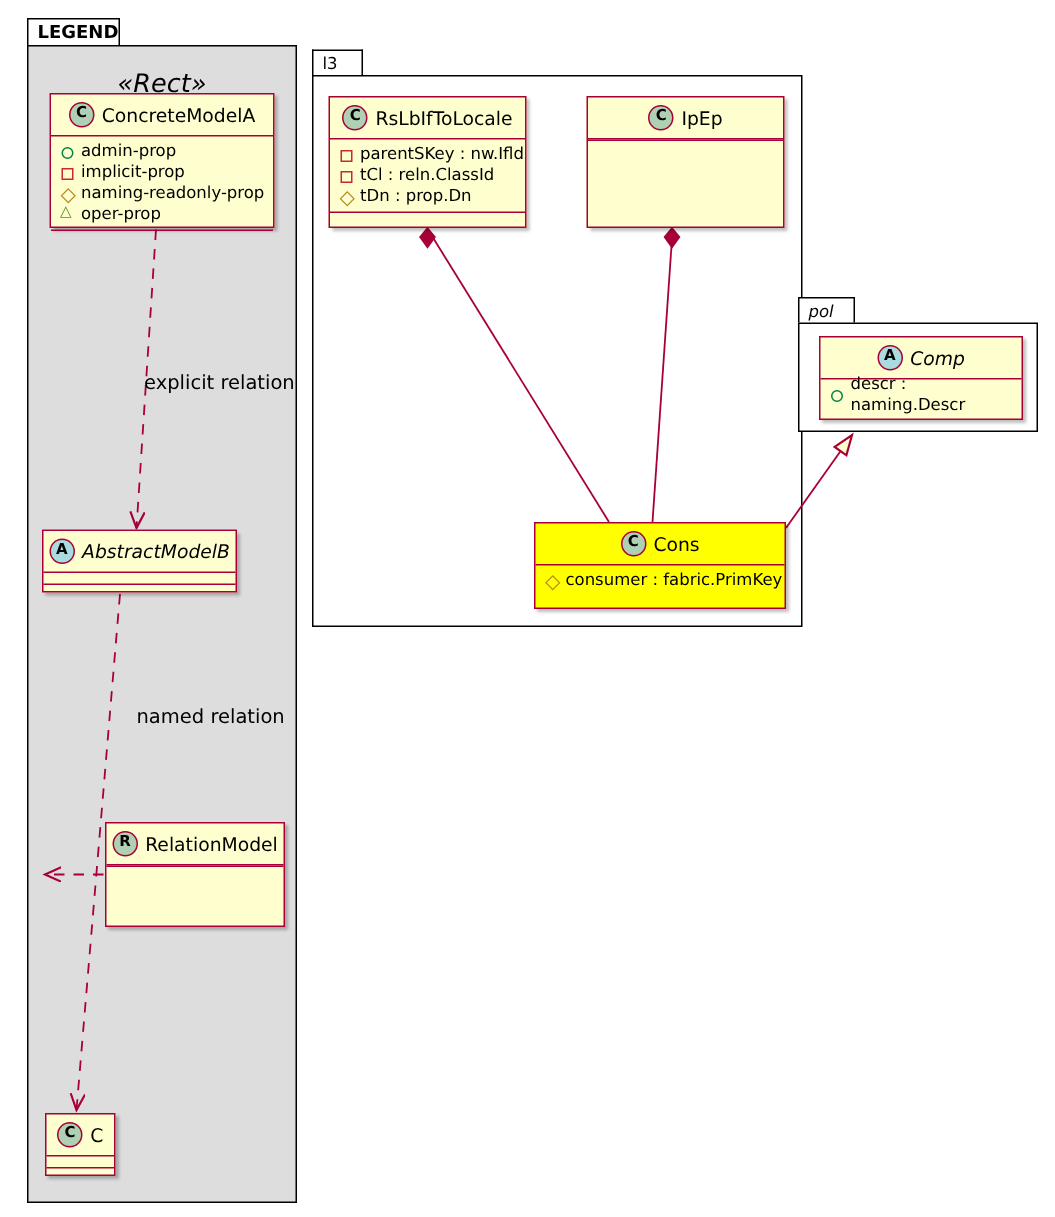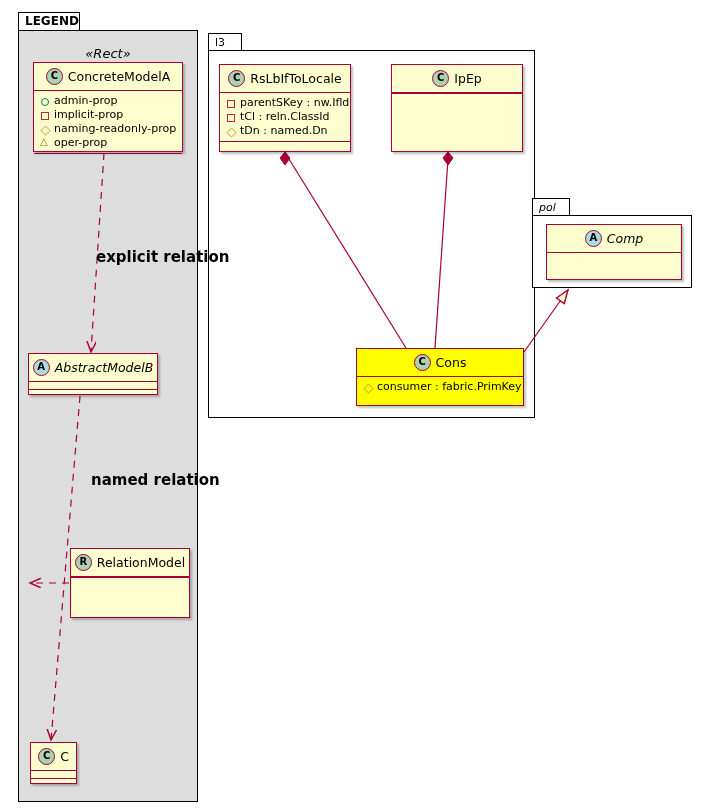--- a/index.html
+++ b/index.html
@@ -11,21 +11,21 @@
            font-size:11px;color:#000;padding:2px 6px 1px 6px;line-height:13px;}
   .pkg-tab.legend{font-weight:bold;font-size:12px;}
   
   .cls{position:absolute;box-sizing:border-box;border:1px solid #A80036;background:#FEFECE;
        box-shadow:2px 2px 2px rgba(0,0,0,0.25);}
   .cls.hl{background:#FFFF00;}
   .cls-title{display:flex;align-items:center;justify-content:center;gap:5px;height:27px;
              font-size:12.5px;color:#000;}
   .cls-title .nm{font-weight:normal;text-align:center;}
   .cls-title .nm.ital{font-style:italic;}
-  .stereo{position:absolute;width:100%;text-align:center;font-size:13px;font-style:italic;color:#000;}
+  .stereo{position:absolute;width:100%;text-align:center;font-size:17px;font-style:italic;color:#000;}
   .sep{border-top:1px solid #A80036;}
   .members{padding:3px 0 3px 0;}
   .member{display:flex;align-items:center;gap:5px;font-size:11px;color:#000;height:14px;padding-left:6px;line-height:14px;}
   .empty-comp{height:7px;}
   
   .cicon{width:15px;height:15px;border-radius:50%;border:1px solid #A80036;display:inline-block;
          font-size:10px;font-weight:bold;line-height:13px;text-align:center;color:#000;}
   .cicon.c{background:#ADD1B2;}
   .cicon.a{background:#A9DCDF;}
   .cicon.r{background:#ADD1B2;}
@@ -34,21 +34,21 @@
   .vis.pub::before{content:"";position:absolute;left:1px;top:1px;width:6px;height:6px;border-radius:50%;
                    border:1.2px solid #038048;background:transparent;}
   .vis.priv::before{content:"";position:absolute;left:1px;top:1px;width:6px;height:6px;
                     border:1.2px solid #C82930;background:transparent;}
   .vis.prot::before{content:"";position:absolute;left:1px;top:1px;width:7px;height:7px;
                     border:1.2px solid #B38D22;background:transparent;transform:rotate(45deg) scale(.8);}
   .vis.pkgv::before{content:"";position:absolute;left:0px;top:1px;width:0;height:0;
                     border-left:4px solid transparent;border-right:4px solid transparent;border-bottom:7px solid transparent;
                     box-sizing:border-box;}
   .vis.pkgv::after{content:"△";position:absolute;left:0px;top:-3px;font-size:10px;color:#638A22;line-height:12px;}
-  .lbl{position:absolute;font-size:15px;color:#000;white-space:nowrap;font-weight:bold;}
+  .lbl{position:absolute;font-size:13px;color:#000;white-space:nowrap;}
 </style>
 </head>
 <body>
 
 <div id="canvas">
 
   <div class="pkg" style="left:10px;top:12px;width:180px;height:790px;">
     <div class="pkg-tab legend" style="width:62px;height:19px;">LEGEND</div>
     <div class="pkg-body" style="top:18px;width:180px;height:772px;background:#DDDDDD;"></div>
   </div>
@@ -167,21 +167,21 @@
       <div class="member">
         <span class="vis priv"></span>
         <span>parentSKey : nw.Ifld</span>
       </div>
       <div class="member">
         <span class="vis priv"></span>
         <span>tCl : reln.ClassId</span>
       </div>
       <div class="member">
         <span class="vis prot"></span>
-        <span>tDn : named.Dn</span>
+        <span>tDn : prop.Dn</span>
       </div>
     </div>
     <div class="sep"></div>
     <div class="empty-comp"></div>
   </div>
 
   <div class="cls" style="left:383px;top:64px;width:132px;height:88px;">
     <div class="cls-title">
       <span class="cicon c">C</span>
       <span class="nm">IpEp</span>
@@ -204,15 +204,21 @@
       </div>
     </div>
   </div>
 
   <div class="cls" style="left:538px;top:224px;width:136px;height:56px;">
     <div class="cls-title">
       <span class="cicon a">A</span>
       <span class="nm ital">Comp</span>
     </div>
     <div class="sep"></div>
+    <div class="members">
+      <div class="member">
+        <span class="vis pub"></span>
+        <span>descr : naming.Descr</span>
+      </div>
+    </div>
   </div>
 
 </div>
 
 </body></html>

